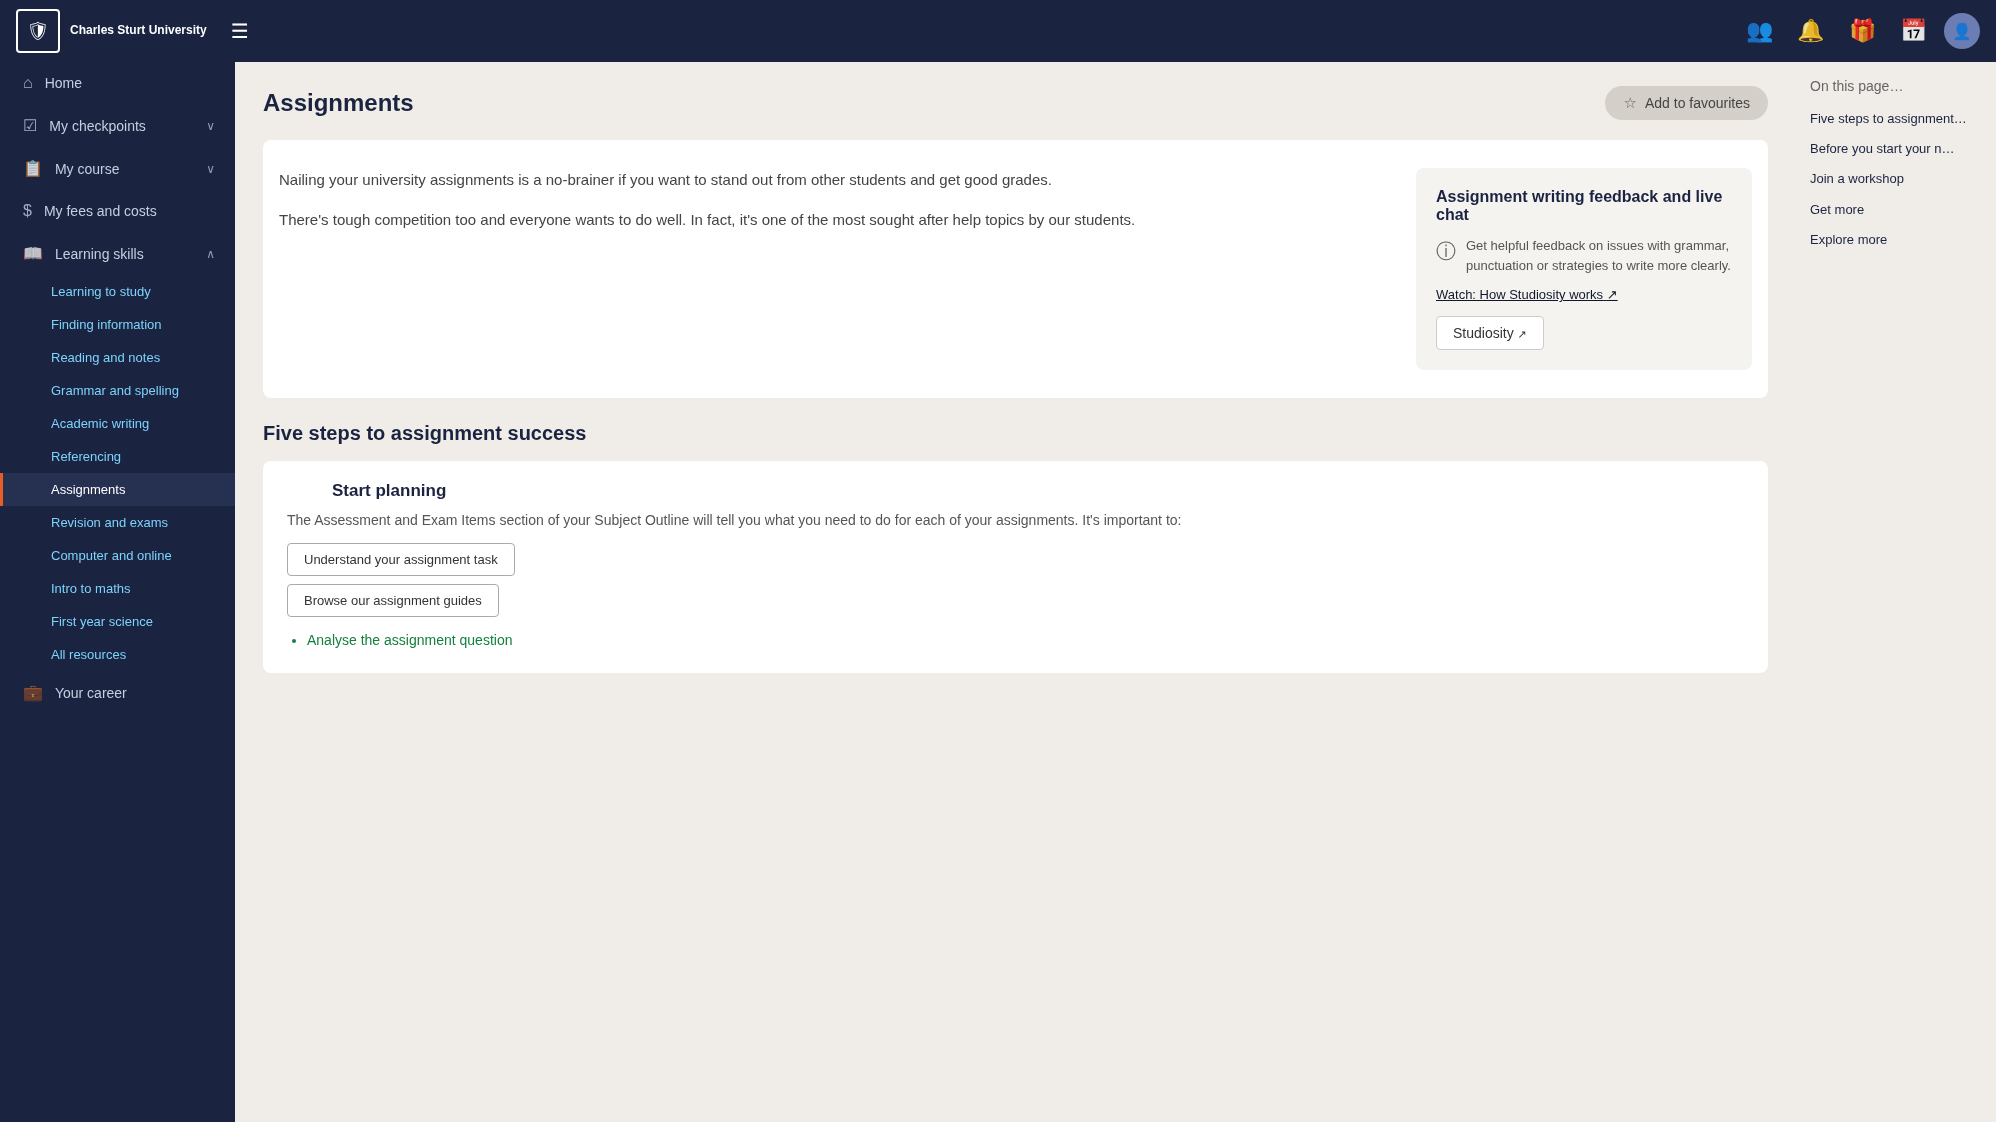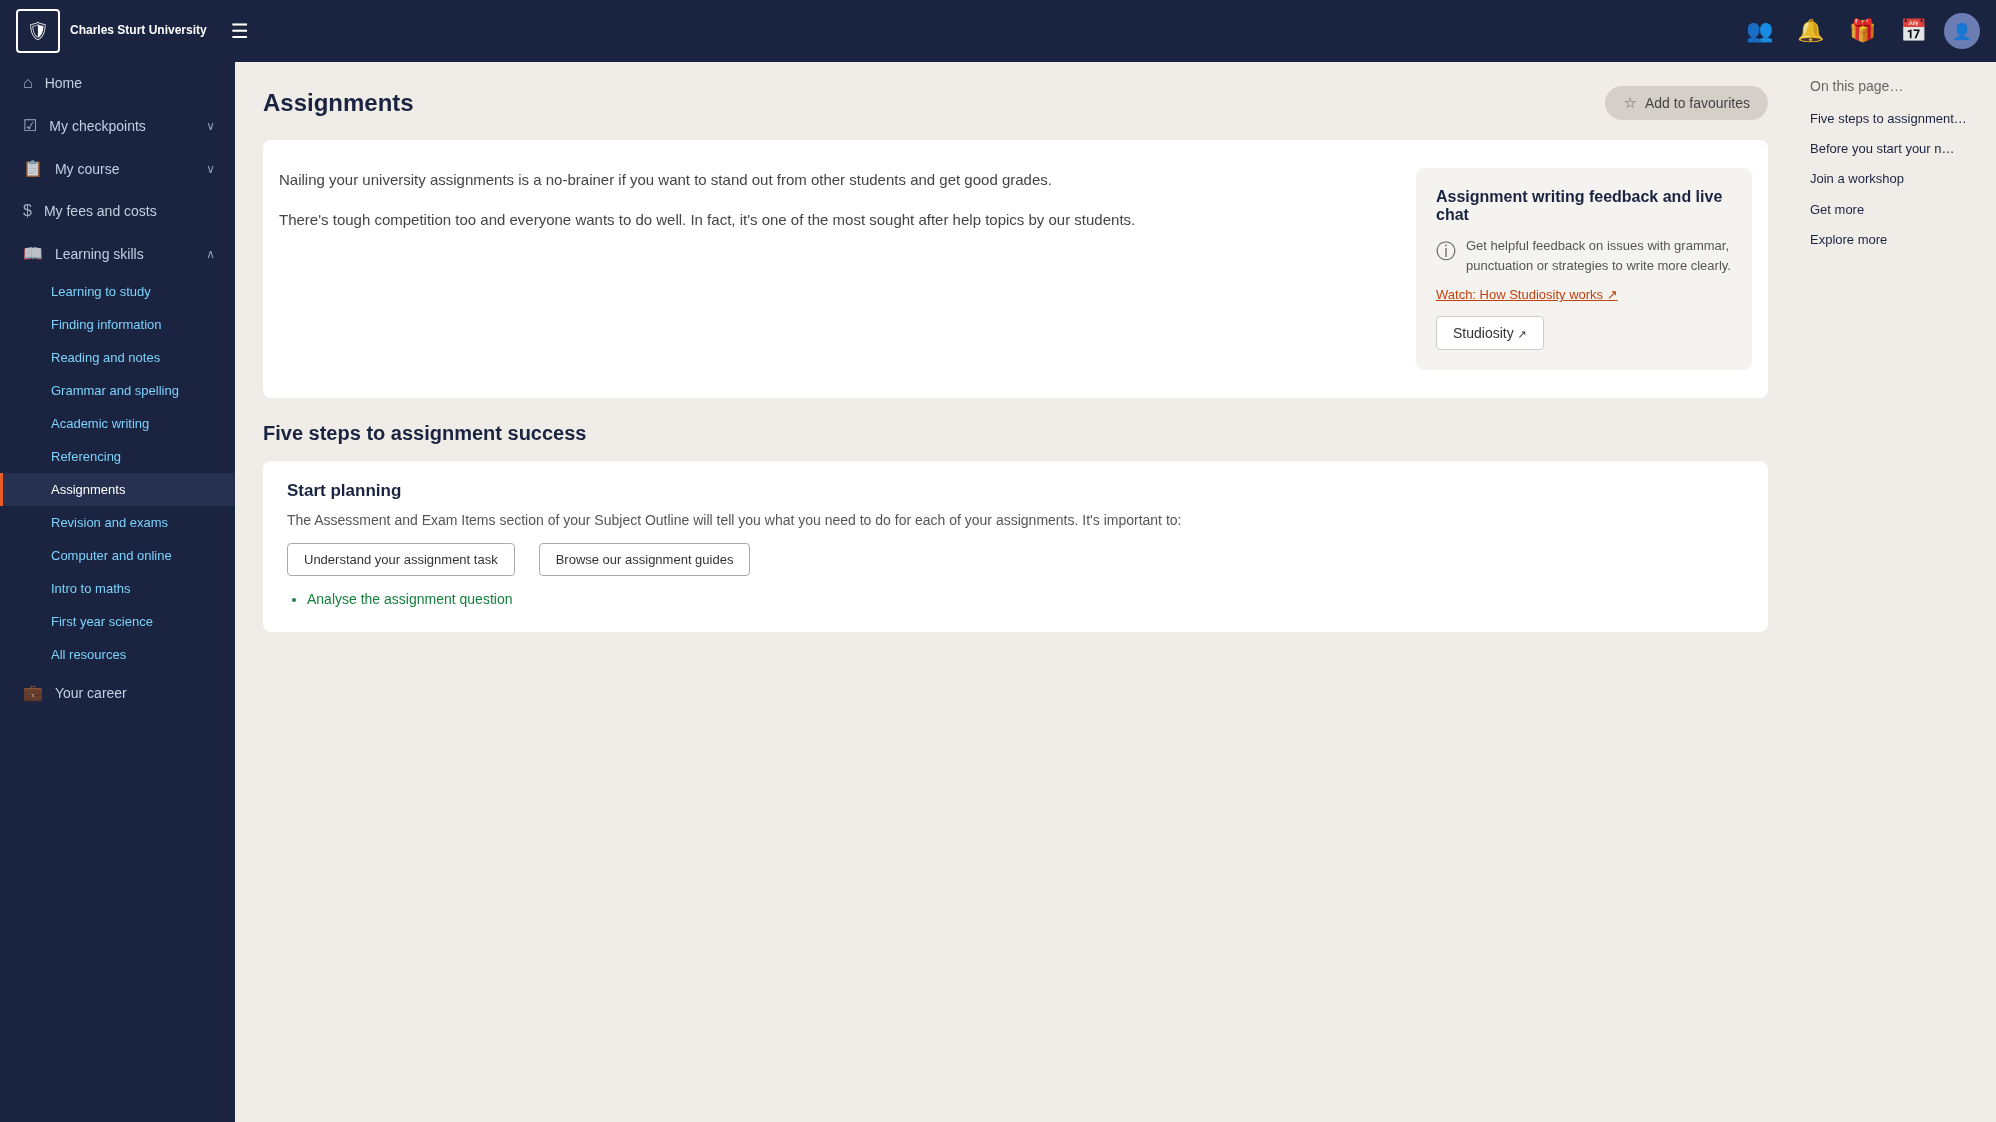--- a/index.html
+++ b/index.html
@@ -88,21 +88,21 @@
     .intro-text { flex: 1; }
     .intro-text p { color: #444; font-size: 15px; line-height: 1.6; margin-bottom: 16px; }
     .intro-sidebar-card {
       width: 336px; background: #f5f3f0; border-radius: 8px; padding: 20px;
       flex-shrink: 0;
     }
     .intro-sidebar-card h3 { font-size: 16px; font-weight: 700; color: #1a2340; margin-bottom: 12px; }
     .info-row { display: flex; align-items: flex-start; gap: 10px; margin-bottom: 12px; }
     .info-icon { font-size: 20px; color: #666; flex-shrink: 0; margin-top: 2px; }
     .info-text { font-size: 13px; color: #555; line-height: 1.5; }
-    .watch-link { color: #c2410c; font-size: 13px; text-decoration: underline; cursor: pointer; display: block; margin-bottom: 14px; }
+    .watch-link { color: #0f172a; font-size: 13px; text-decoration: underline; cursor: pointer; display: block; margin-bottom: 14px; }
     .studiosity-btn {
       border: 1px solid #ccc; background: white; border-radius: 4px;
       padding: 8px 16px; cursor: pointer; font-size: 14px; color: #333;
     }
     .ext-icon { font-size: 11px; }
 
     
     .section-title { font-size: 20px; font-weight: 700; color: #1a2340; margin-bottom: 16px; }
 
     
@@ -114,23 +114,23 @@
       width: 130px; flex-shrink: 0;
       background: linear-gradient(135deg, #3a6fa8 0%, #5b8dd9 40%, #4a7bc4 70%, #2d5a8e 100%);
       display: flex; flex-direction: column; align-items: center; justify-content: center;
       min-height: 160px;
     }
     .step-label {
       color: white; font-size: 14px; font-weight: 600;
       text-shadow: 0 1px 2px rgba(0,0,0,0.3);
     }
     .step-detail { padding: 20px 24px; flex: 1; }
-    .step-heading { font-size: 17px; font-weight: 700; color: #1a2340; margin-bottom: 8px; }
+    .step-heading { font-size: 17px; font-weight: 700; color: #1a2340; margin-bottom: 8px; margin-left: 45px; }
     .step-desc { font-size: 14px; color: #555; line-height: 1.6; margin-bottom: 12px; }
-    .step-buttons { display: flex; flex-direction: row; gap: 24px; margin-bottom: 12px; }
+    .step-buttons { display: flex; flex-direction: column; gap: 8px; margin-bottom: 12px; }
     .step-btn {
       border: 1px solid #aaa; background: white; border-radius: 4px;
       padding: 8px 16px; cursor: pointer; font-size: 13px; color: #333;
       text-align: left; width: fit-content;
     }
     .bullet-list { padding-left: 20px; }
     .bullet-list li { font-size: 14px; color: #15803d; line-height: 1.7; }
 
     
     .right-sidebar-title { font-size: 14px; color: #666; margin-bottom: 16px; }

